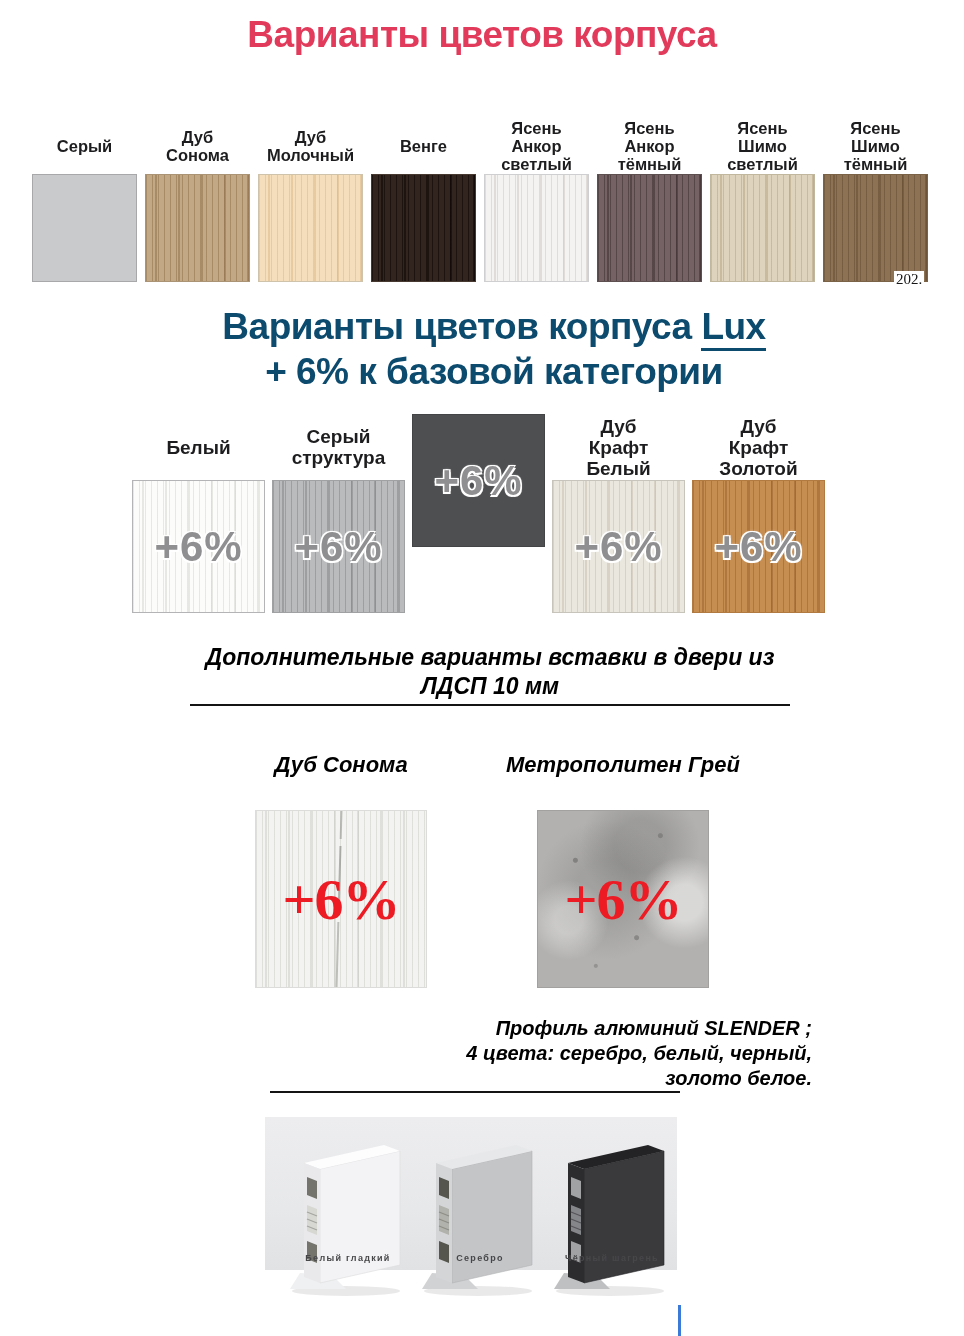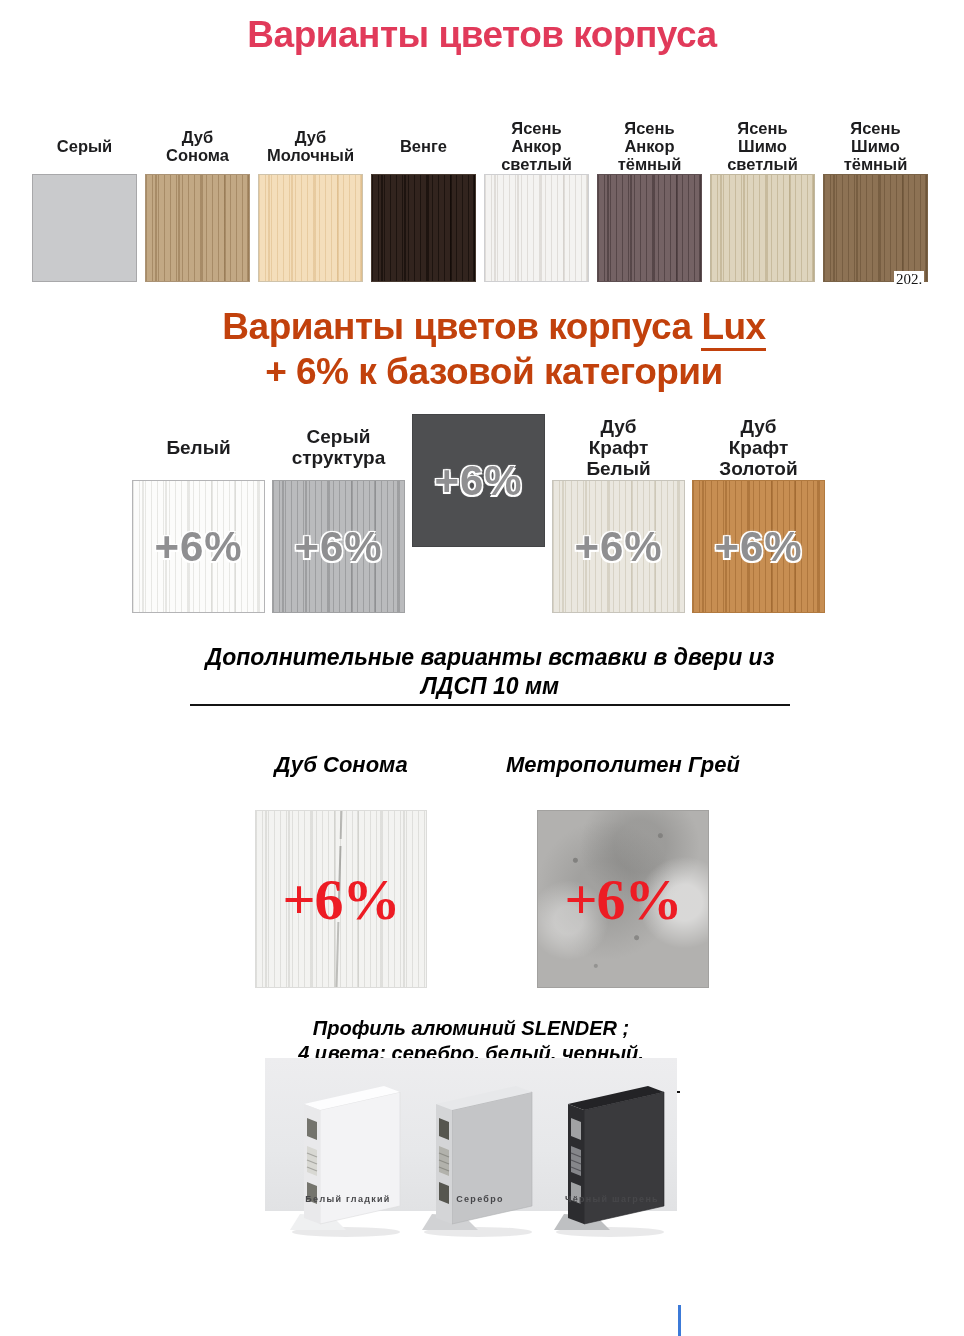--- a/index.html
+++ b/index.html
@@ -55,21 +55,21 @@
     font-family:"Liberation Serif", serif; font-size:15px; color:#161616;
     background:#fff; padding:0 2px;text-align:right;
   }
 
   
   .ital-heading {
     position:absolute; text-align:center; color:#000;
     font-weight:700; font-style:italic;
   }
   .inserts-heading { left:150px; top:643px; width:680px; font-size:23px; line-height:29px; }
-  .profile-heading { left:130px; top:1016px; width:682px; font-size:20px; line-height:25px; }
+  .profile-heading { left:130px; top:1016px; width:682px; font-size:20px; line-height:25px;text-align:right; }
   .rule { position:absolute; height:2px; background:#141414; }
   .rule-1 { left:190px; top:704px; width:600px; }
   .rule-2 { left:270px; top:1091px; width:410px; }
 
   
   .insert-row { position:absolute; left:255px; top:752px; width:454px; }
   .insert-col { position:absolute; top:0; width:172px; }
   .insert-col.c2 { left:282px; }
   .insert-label {
     position:absolute; top:0; left:50%; transform:translateX(-50%);
@@ -97,21 +97,21 @@
       radial-gradient(circle at 58% 72%, rgba(60,60,58,.32) 0 2px, transparent 3px),
       radial-gradient(circle at 34% 88%, rgba(70,70,68,.28) 0 1.5px, transparent 2.5px),
       radial-gradient(circle at 86% 52%, rgba(255,255,255,.5) 0 18px, transparent 46px),
       radial-gradient(circle at 18% 62%, rgba(255,255,255,.35) 0 14px, transparent 40px),
       radial-gradient(circle at 60% 20%, rgba(92,92,90,.25) 0 26px, transparent 60px),
       radial-gradient(circle at 40% 45%, rgba(104,104,102,.22) 0 30px, transparent 70px);
   }
 
   
   .photo {
-    position:absolute; left:265px; top:1058px; width:412px; height:153px;
+    position:absolute; left:265px; top:1117px; width:412px; height:153px;
     background:linear-gradient(180deg,#ededef 0%, #e7e8ea 60%, #e1e2e4 100%);
   }
   .prof { position:absolute; top:12px; width:120px; height:170px; }
   .prof.p1 { left:23px; } .prof.p2 { left:155px; } .prof.p3 { left:287px; }
   .photo-label {
     position:absolute; bottom:7px; transform:translateX(-50%);
     font-size:9px; font-weight:700; letter-spacing:1.3px; color:#47474a; white-space:nowrap;
   }
   .pl1 { left:83px; } .pl2 { left:215px; } .pl3 { left:347px; }
 
@@ -177,21 +177,21 @@
     <div class="cell">
       <div class="sw-label">Ясень
 Шимо
 тёмный</div>
       <div class="swatch grain" style="--base: #8d7254; --stripe: rgba(102,78,51,0.55); --border: #7a6347;"></div>
     </div>
   </div>
 
   <span class="corner-year">202.</span>
 
-  <div class="big-title title-lux" style="color: #c2410c; padding-left: 24px;">
+  <div class="big-title title-lux" style="color: #0c4a6e; padding-left: 24px;">
     <div><span>Варианты цветов корпуса </span><span class="lux-word">Lux</span></div>
     <div>+ 6% к базовой категории</div>
   </div>
 
   <div class="grid grid-lux">
     <div class="cell">
       <div class="sw-label">Белый</div>
       <div class="swatch grain" style="--base: #fcfcfb; --stripe: rgba(206,206,201,0.45); --border: #b4b4b6;">
         <span class="lux-mark" style="--wm: #8f8f91;">+6%</span>
       </div>

